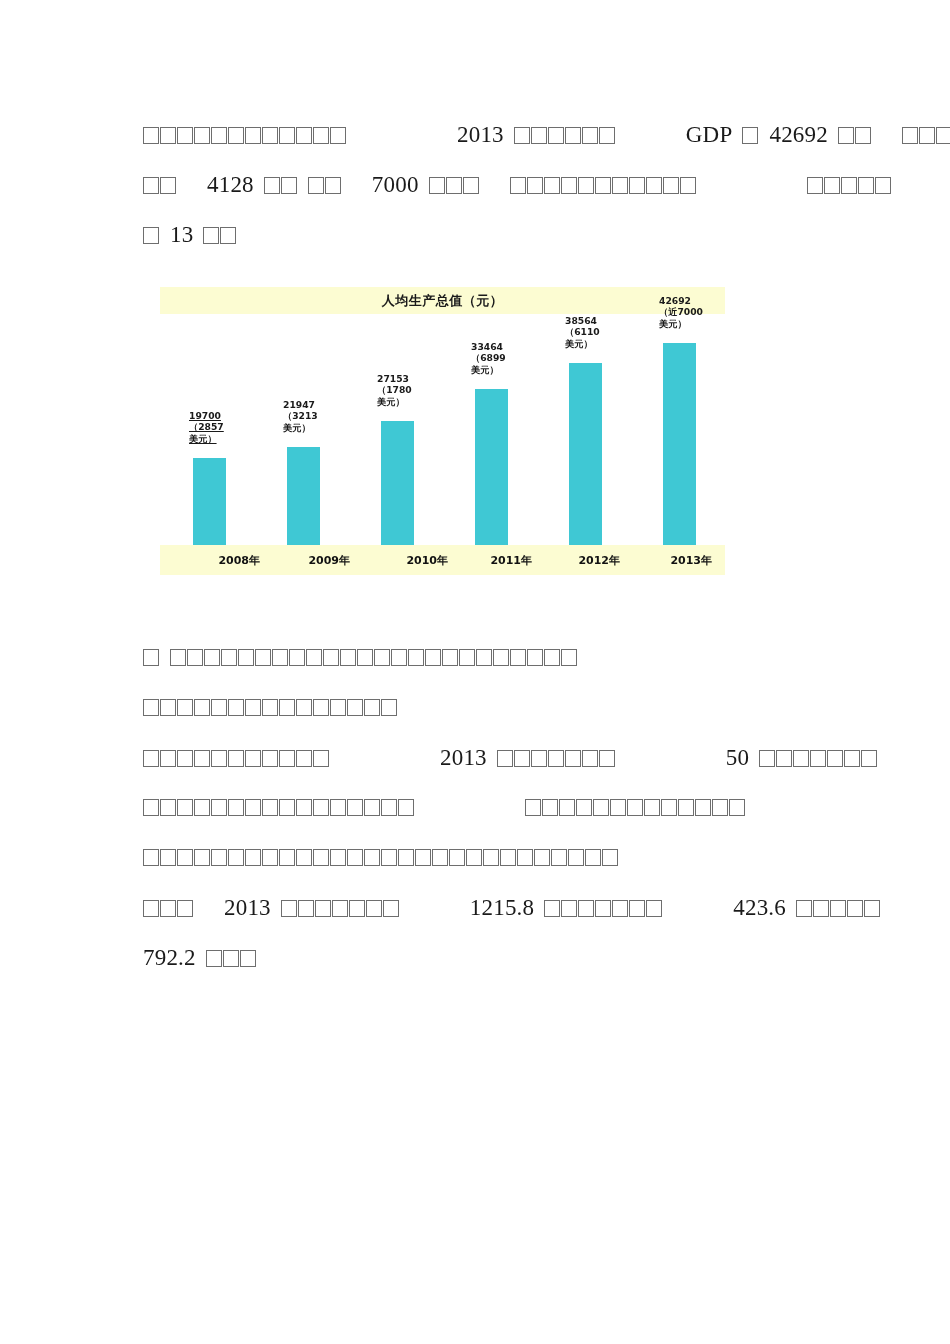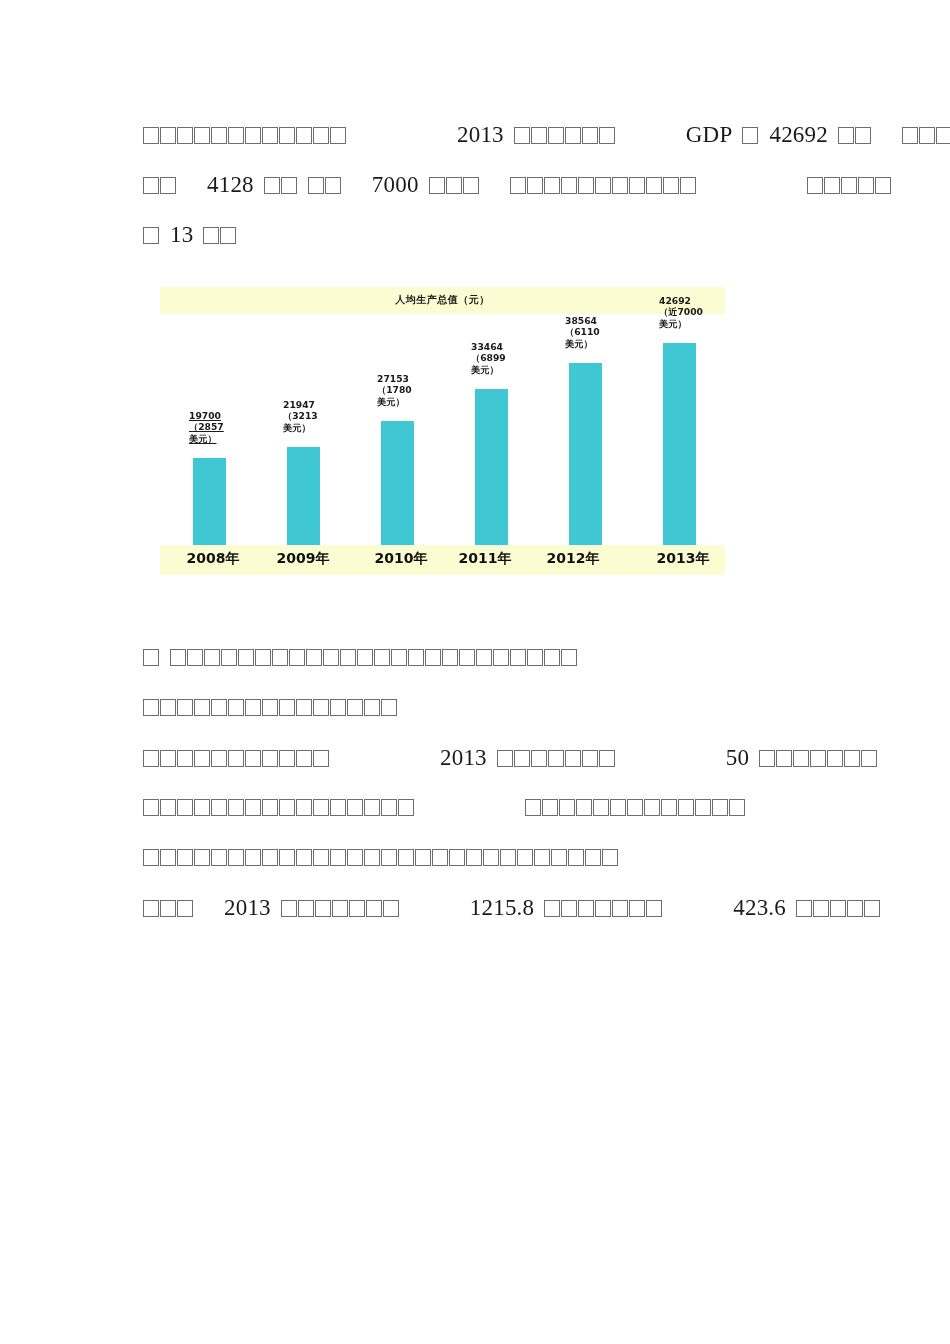--- a/index.html
+++ b/index.html
@@ -82,23 +82,23 @@
     height: 27px;
     background: #fcfcd2;
   }
   .chart-title {
     position: absolute;
     left: 0; top: 0;
     width: 565px;
     height: 27px;
     line-height: 27px;
     text-align: center;
-    font-family: Liberation Mono, monospace;
+    font-family: Liberation Sans, sans-serif;
     font-weight: bold;
-    font-size: 10px;
+    font-size: 13px;
     color: #1a1a1a;
     letter-spacing: 0.5px;
   }
   .chart-footer {
     position: absolute;
     left: 0;
     bottom: 0;
     width: 565px;
     height: 30px;
     background: #fcfcd2;
@@ -132,24 +132,24 @@
     line-height: 11.5px;
     font-weight: bold;
     color: #1a1a1a;
     text-align: left;
     white-space: pre-line;
   }
   .cat-label {
     position: absolute;
     bottom: 7px;
     width: 94px;
-    text-align: center;
+    text-align: right;
     font-family: "DejaVu Sans", sans-serif;
     font-weight: bold;
-    font-size: 14px;
+    font-size: 11px;
     color: #111111;
   }
 </style>
 </head>
 <body>
 
 <div class="page">
 
   <div class="text-block" style="top:110px;" id="text-top">
       <div class="line"><span class="cjk"><span class="tofu"></span><span class="tofu"></span><span class="tofu"></span><span class="tofu"></span><span class="tofu"></span><span class="tofu"></span><span class="tofu"></span><span class="tofu"></span><span class="tofu"></span><span class="tofu"></span><span class="tofu"></span><span class="tofu"></span></span><span class="sp-xl"></span><span class="num">2013</span><span class="sp-s"></span><span class="cjk"><span class="tofu"></span><span class="tofu"></span><span class="tofu"></span><span class="tofu"></span><span class="tofu"></span><span class="tofu"></span></span><span class="sp-l"></span><span class="num">GDP</span><span class="sp-s"></span><span class="cjk"><span class="tofu"></span></span><span class="sp-s"></span><span class="num">42692</span><span class="sp-s"></span><span class="cjk"><span class="tofu"></span><span class="tofu"></span></span><span class="sp-m"></span><span class="cjk"><span class="tofu"></span><span class="tofu"></span><span class="tofu"></span></span></div>
@@ -198,25 +198,26 @@
 （近7000
 美元）</div>
         </div>
       </div>
     <div class="chart-footer"></div>
   <div class="cat-label" style="left: 6px;">2008年</div>
       <div class="cat-label" style="left: 96px;">2009年</div>
       <div class="cat-label" style="left: 194px;">2010年</div>
       <div class="cat-label" style="left: 278px;">2011年</div>
       <div class="cat-label" style="left: 366px;">2012年</div>
-      <div class="cat-label" style="left: 476px; margin-top: 17px;">2013年</div>
+      <div class="cat-label" style="left: 458px; margin-top: 17px;">2013年</div>
     </div>
 
   <div class="text-block" style="top:633px;" id="text-bottom">
       <div class="line"><span class="cjk"><span class="tofu"></span></span><span class="sp-s"></span><span class="cjk"><span class="tofu"></span><span class="tofu"></span><span class="tofu"></span><span class="tofu"></span><span class="tofu"></span><span class="tofu"></span><span class="tofu"></span><span class="tofu"></span><span class="tofu"></span><span class="tofu"></span><span class="tofu"></span><span class="tofu"></span><span class="tofu"></span><span class="tofu"></span><span class="tofu"></span><span class="tofu"></span><span class="tofu"></span><span class="tofu"></span><span class="tofu"></span><span class="tofu"></span><span class="tofu"></span><span class="tofu"></span><span class="tofu"></span><span class="tofu"></span></span></div>
       <div class="line"><span class="cjk"><span class="tofu"></span><span class="tofu"></span><span class="tofu"></span><span class="tofu"></span><span class="tofu"></span><span class="tofu"></span><span class="tofu"></span><span class="tofu"></span><span class="tofu"></span><span class="tofu"></span><span class="tofu"></span><span class="tofu"></span><span class="tofu"></span><span class="tofu"></span><span class="tofu"></span></span></div>
       <div class="line"><span class="cjk"><span class="tofu"></span><span class="tofu"></span><span class="tofu"></span><span class="tofu"></span><span class="tofu"></span><span class="tofu"></span><span class="tofu"></span><span class="tofu"></span><span class="tofu"></span><span class="tofu"></span><span class="tofu"></span></span><span class="sp-xl"></span><span class="num">2013</span><span class="sp-s"></span><span class="cjk"><span class="tofu"></span><span class="tofu"></span><span class="tofu"></span><span class="tofu"></span><span class="tofu"></span><span class="tofu"></span><span class="tofu"></span></span><span class="sp-xl"></span><span class="num">50</span><span class="sp-s"></span><span class="cjk"><span class="tofu"></span><span class="tofu"></span><span class="tofu"></span><span class="tofu"></span><span class="tofu"></span><span class="tofu"></span><span class="tofu"></span></span></div>
       <div class="line"><span class="cjk"><span class="tofu"></span><span class="tofu"></span><span class="tofu"></span><span class="tofu"></span><span class="tofu"></span><span class="tofu"></span><span class="tofu"></span><span class="tofu"></span><span class="tofu"></span><span class="tofu"></span><span class="tofu"></span><span class="tofu"></span><span class="tofu"></span><span class="tofu"></span><span class="tofu"></span><span class="tofu"></span></span><span class="sp-xl"></span><span class="cjk"><span class="tofu"></span><span class="tofu"></span><span class="tofu"></span><span class="tofu"></span><span class="tofu"></span><span class="tofu"></span><span class="tofu"></span><span class="tofu"></span><span class="tofu"></span><span class="tofu"></span><span class="tofu"></span><span class="tofu"></span><span class="tofu"></span></span></div>
       <div class="line"><span class="cjk"><span class="tofu"></span><span class="tofu"></span><span class="tofu"></span><span class="tofu"></span><span class="tofu"></span><span class="tofu"></span><span class="tofu"></span><span class="tofu"></span><span class="tofu"></span><span class="tofu"></span><span class="tofu"></span><span class="tofu"></span><span class="tofu"></span><span class="tofu"></span><span class="tofu"></span><span class="tofu"></span><span class="tofu"></span><span class="tofu"></span><span class="tofu"></span><span class="tofu"></span><span class="tofu"></span><span class="tofu"></span><span class="tofu"></span><span class="tofu"></span><span class="tofu"></span><span class="tofu"></span><span class="tofu"></span><span class="tofu"></span></span></div>
       <div class="line"><span class="cjk"><span class="tofu"></span><span class="tofu"></span><span class="tofu"></span></span><span class="sp-m"></span><span class="num">2013</span><span class="sp-s"></span><span class="cjk"><span class="tofu"></span><span class="tofu"></span><span class="tofu"></span><span class="tofu"></span><span class="tofu"></span><span class="tofu"></span><span class="tofu"></span></span><span class="sp-l"></span><span class="num">1215.8</span><span class="sp-s"></span><span class="cjk"><span class="tofu"></span><span class="tofu"></span><span class="tofu"></span><span class="tofu"></span><span class="tofu"></span><span class="tofu"></span><span class="tofu"></span></span><span class="sp-l"></span><span class="num">423.6</span><span class="sp-s"></span><span class="cjk"><span class="tofu"></span><span class="tofu"></span><span class="tofu"></span><span class="tofu"></span><span class="tofu"></span></span></div>
+      <div class="line"><span class="num">792.2</span><span class="sp-s"></span><span class="cjk"><span class="tofu"></span><span class="tofu"></span><span class="tofu"></span></span></div>
     </div>
 
 </div>
 
 </body></html>

